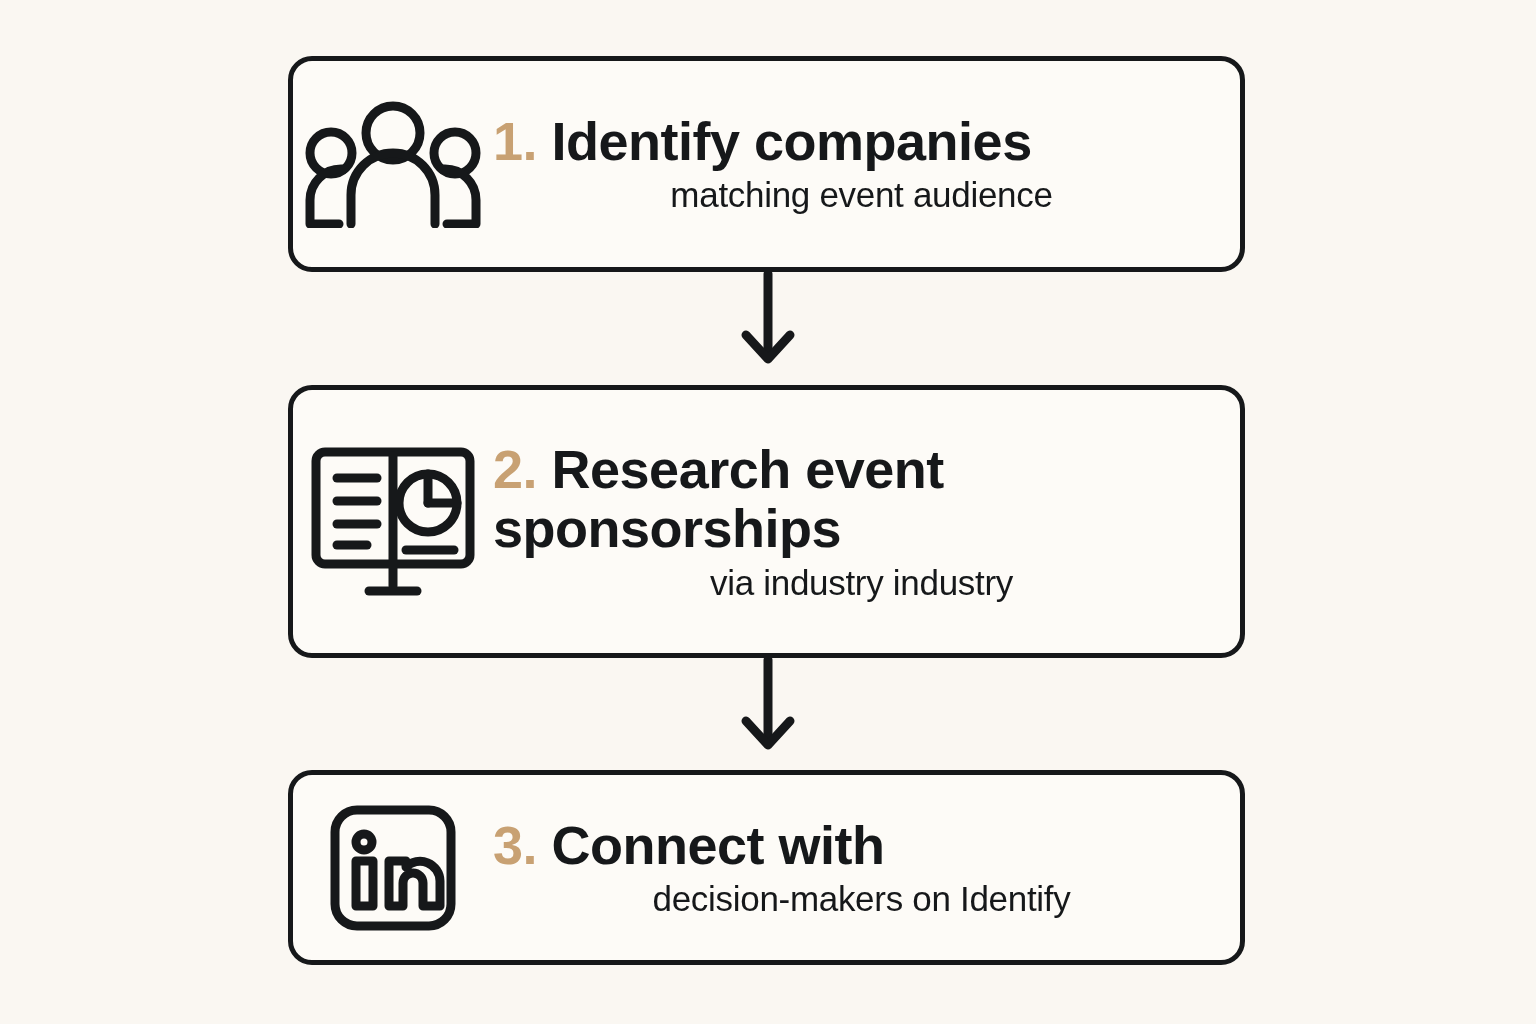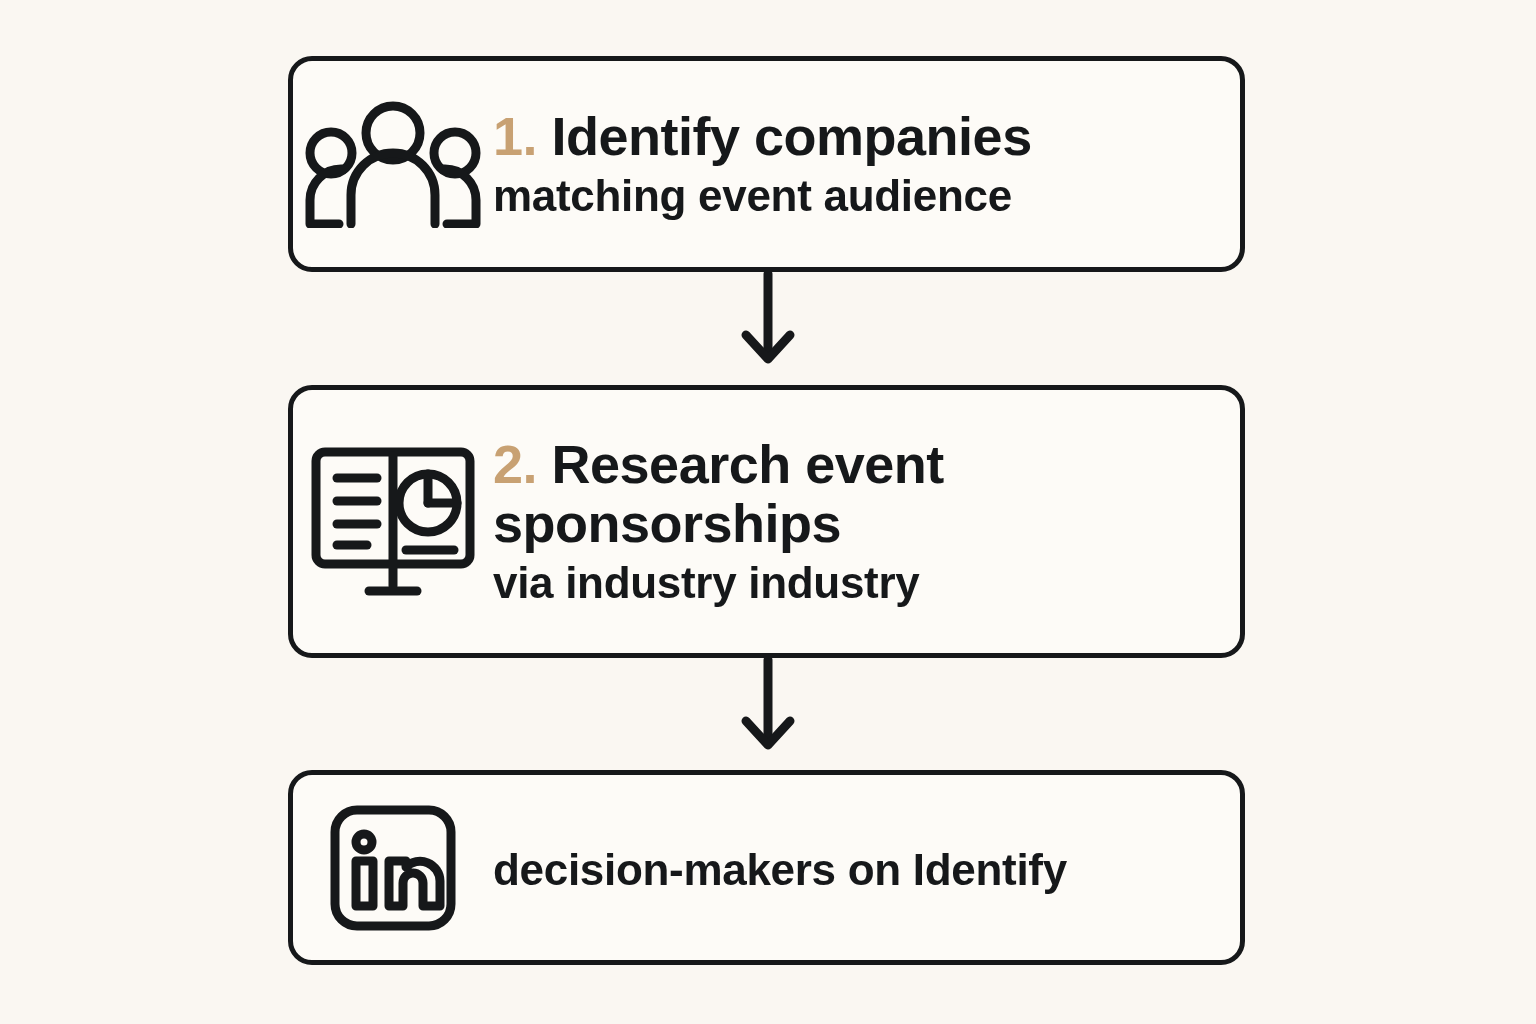--- a/index.html
+++ b/index.html
@@ -57,25 +57,26 @@
     font-weight: bold;
     line-height: 1.10;
     letter-spacing: -0.5px;
     margin: 0;
   }
   .step-number {
     color: #C8A173;
     font-weight: bold;
   }
   .subline {
-    font-size: 44px;
-    font-weight: bold;
+    font-size: 35px;
+    font-weight: normal;
     line-height: 1.16;
     letter-spacing: -0.3px;
     margin: 4px 0 0 0;
+    text-align: center;
   }
 
   .connector {
     position: absolute;
     left: 735px;
     width: 66px;
   }
   #connector-1 { top: 272px; height: 113px; }
   #connector-2 { top: 658px; height: 112px; }
   .connector svg { display: block; }
@@ -143,17 +144,19 @@
   <div class="step-card" id="card-3">
     <div class="card-icon">
       <svg width="128" height="128" viewBox="0 0 128 128" fill="none" stroke="#16181A" stroke-width="9" stroke-linecap="round" stroke-linejoin="round">
         <rect x="6" y="6" width="116" height="116" rx="22"></rect>
         <circle cx="35" cy="38" r="8"></circle>
         <rect x="27" y="57" width="17" height="45"></rect>
         <path d="M60 102 V57 h17 v6 a20 20 0 0 1 34 14 V102 h-17 V79 a10 10 0 0 0 -20 0 V102 Z"></path>
       </svg>
     </div>
     <div class="card-text">
+      <div class="headline"><span class="step-number">3.</span>
+        <span>Connect with</span></div>
       <div class="subline">decision-makers on Identify</div>
     </div>
   </div>
 
 </div>
 
 </body></html>

